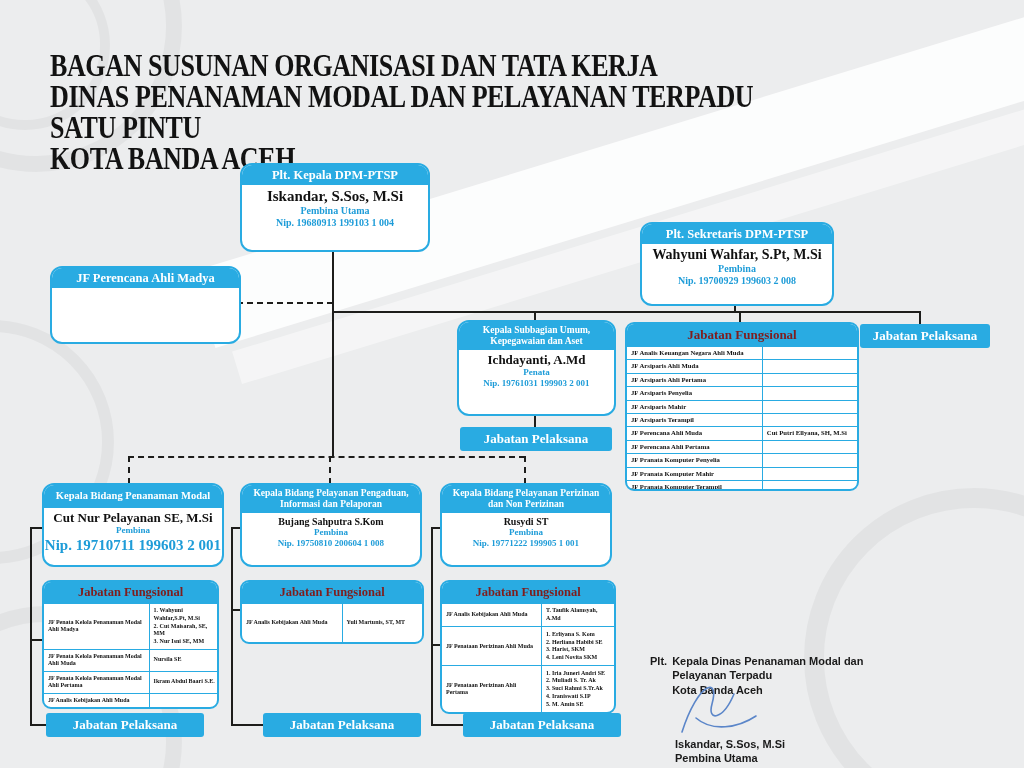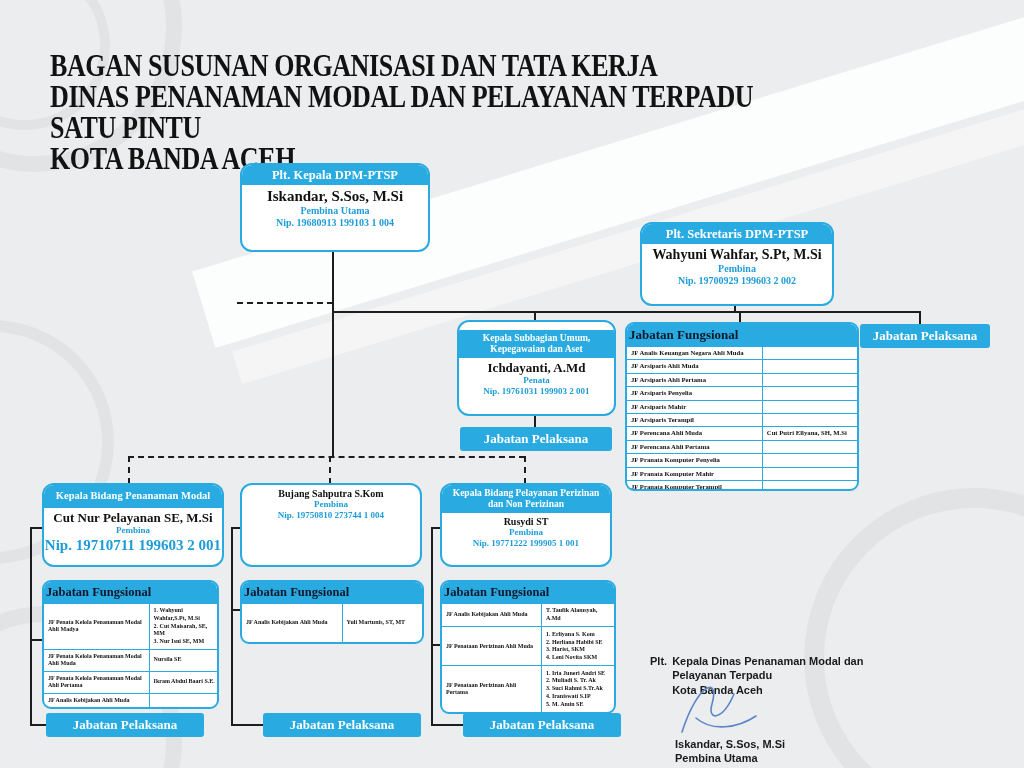--- a/index.html
+++ b/index.html
@@ -27,21 +27,21 @@
   .obox .hd{background:var(--blue);color:#fff;font-weight:bold;padding:3px 2px;line-height:1.15;}
   .obox .nm{font-weight:bold;color:#111;margin-top:3px;line-height:1.1;}
   .obox .rk{font-weight:bold;color:var(--blue-text);font-size:10px;line-height:1.2;}
   .obox .np{font-weight:bold;color:var(--blue-text);font-size:10px;line-height:1.2;}
   .bar{
     position:absolute;background:var(--blue);color:#fff;font-weight:bold;
     text-align:center;font-size:13px;padding:4px 0;border-radius:3px;
   }
   
   .jft{position:absolute;border:2px solid var(--blue);border-radius:9px;background:#fff;overflow:hidden;display:flex;flex-direction:column;}
-  .jft .hd{background:var(--blue);color:#0f172a;font-weight:bold;padding:3px 2px;}
+  .jft .hd{background:var(--blue);color:#7f1d1d;font-weight:bold;text-align:center;padding:3px 2px;}
   .jfrows{flex:1;display:flex;flex-direction:column;}
   .jfrow{display:flex;border-top:1.6px solid var(--blue);flex:1 1 auto;}
   .jflabel{font-weight:bold;color:#111;padding:1.5px 2px 1.5px 4px;display:flex;align-items:center;line-height:1.25;}
   .jfval{border-left:1.6px solid var(--blue);font-weight:bold;color:#111;padding:1.5px 2px 1.5px 4px;white-space:pre-line;display:flex;align-items:center;line-height:1.3;}
   .jft-sek .hd{font-size:13px;}
   .jft-sek .jfrow{min-height:12.4px;font-size:6.7px;}
   .jft-sek .jflabel{width:56%;}
   .jft-sek .jfval{flex:1;}
   .jft-b .hd{font-size:12.5px;}
   .jft-b .jfrow{font-size:6px;}
@@ -113,26 +113,29 @@
     <div class="hd" style="font-size:12.5px;">Plt. Kepala DPM-PTSP</div>
     <div class="nm" style="font-size:15px;">Iskandar, S.Sos, M.Si</div>
     <div class="rk">Pembina Utama</div>
     <div class="np">Nip. 19680913 199103 1 004</div>
   </div>
 
   <div class="obox" style="left:640px;top:222px;width:190px;height:80px;">
     <div class="hd" style="font-size:12.5px;">Plt. Sekretaris DPM-PTSP</div>
     <div class="nm" style="font-size:14px;">Wahyuni Wahfar, S.Pt, M.Si</div>
     <div class="rk">Pembina</div>
-    <div class="np">Nip. 19700929 199603 2 002</div>
-  </div>
-
+    <div class="np">Nip. 19700929 199603 2 008</div>
+  </div>
+
+  <div class="obox" style="left:50px;top:266px;width:187px;height:74px;">
+    <div class="hd" style="font-size:12.5px;">JF Perencana Ahli Madya</div>
+  </div>
 
   <div class="obox" style="left:457px;top:320px;width:155px;height:92px;">
-    <div class="hd" style="font-size:9.5px;margin-top:8px;">Kepala Subbagian Umum, Kepegawaian dan Aset</div>
+    <div class="hd" style="font-size:9.5px;">Kepala Subbagian Umum, Kepegawaian dan Aset</div>
     <div class="nm" style="font-size:13px;">Ichdayanti, A.Md</div>
     <div class="rk" style="font-size:9px;">Penata</div>
     <div class="np" style="font-size:9px;">Nip. 19761031 199903 2 001</div>
   </div>
   <div class="bar" style="left:460px;top:427px;width:152px;">Jabatan Pelaksana</div>
 
   <div class="jft jft-sek" style="left:625px;top:322px;width:230px;height:165px;">
     <div class="hd">Jabatan Fungsional</div>
     <div class="jfrows">
 
@@ -223,23 +226,24 @@
 
         <div class="jfrow">
           <div class="jflabel">JF Analis Kebijakan Ahli Muda</div>
           <div class="jfval"></div>
         </div>
       </div>
   </div>
   <div class="bar" style="left:46px;top:713px;width:158px;">Jabatan Pelaksana</div>
 
   <div class="obox" style="left:240px;top:483px;width:178px;height:80px;">
+    <div class="hd" style="font-size:9.5px;">Kepala Bidang Pelayanan Pengaduan, Informasi dan Pelaporan</div>
     <div class="nm" style="font-size:10px;">Bujang Sahputra S.Kom</div>
     <div class="rk" style="font-size:9px;">Pembina</div>
-    <div class="np" style="font-size:9px;">Nip. 19750810 273744 1 004</div>
+    <div class="np" style="font-size:9px;">Nip. 19750810 200604 1 008</div>
   </div>
   <div class="jft jft-b jft-b2" style="left:240px;top:580px;width:180px;height:60px;">
     <div class="hd">Jabatan Fungsional</div>
     <div class="jfrows">
 
         <div class="jfrow">
           <div class="jflabel">JF Analis Kebijakan Ahli Muda</div>
           <div class="jfval">Yuli Martunis, ST, MT</div>
         </div>
       </div>

